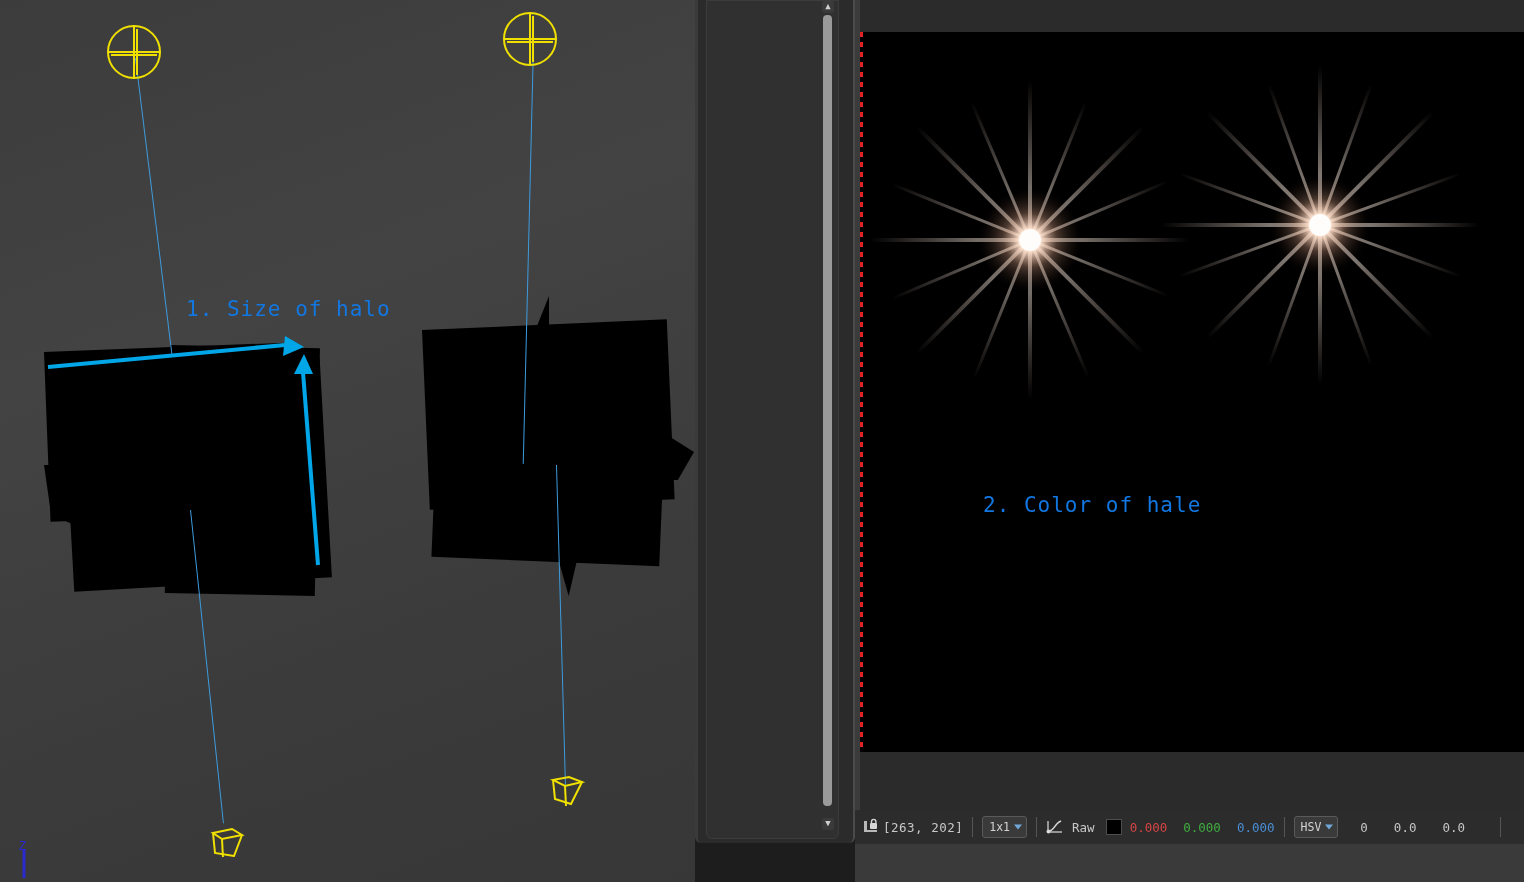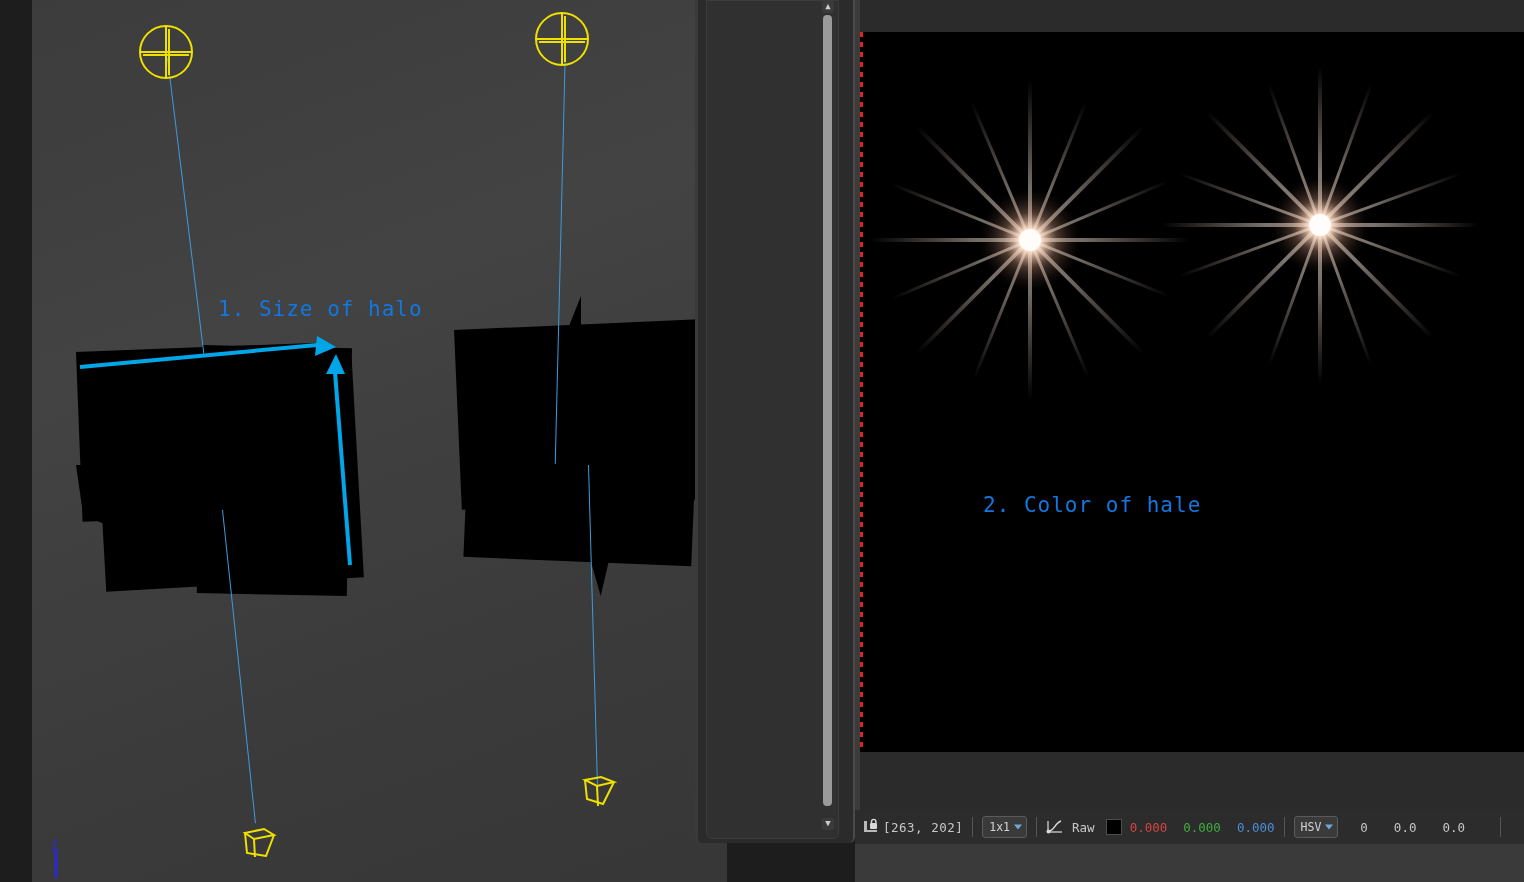--- a/index.html
+++ b/index.html
@@ -19,21 +19,20 @@
     background: #1d1d1d;
   }
 
   
   #viewport {
     position: absolute;
     left: 0; top: 0;
     width: 695px; height: 882px;
     background: linear-gradient(160deg, #3c3c3c 0%, #434343 35%, #3b3b3b 70%, #373737 100%);
     overflow: hidden;
-    margin-left: 32px;
   }
 
   .light-gizmo {
     position: absolute;
     width: 58px; height: 58px;
   }
   .light-gizmo .circ {
     position: absolute; left: 0; top: 0;
     width: 54px; height: 54px;
     border: 2px solid #f0e000;

